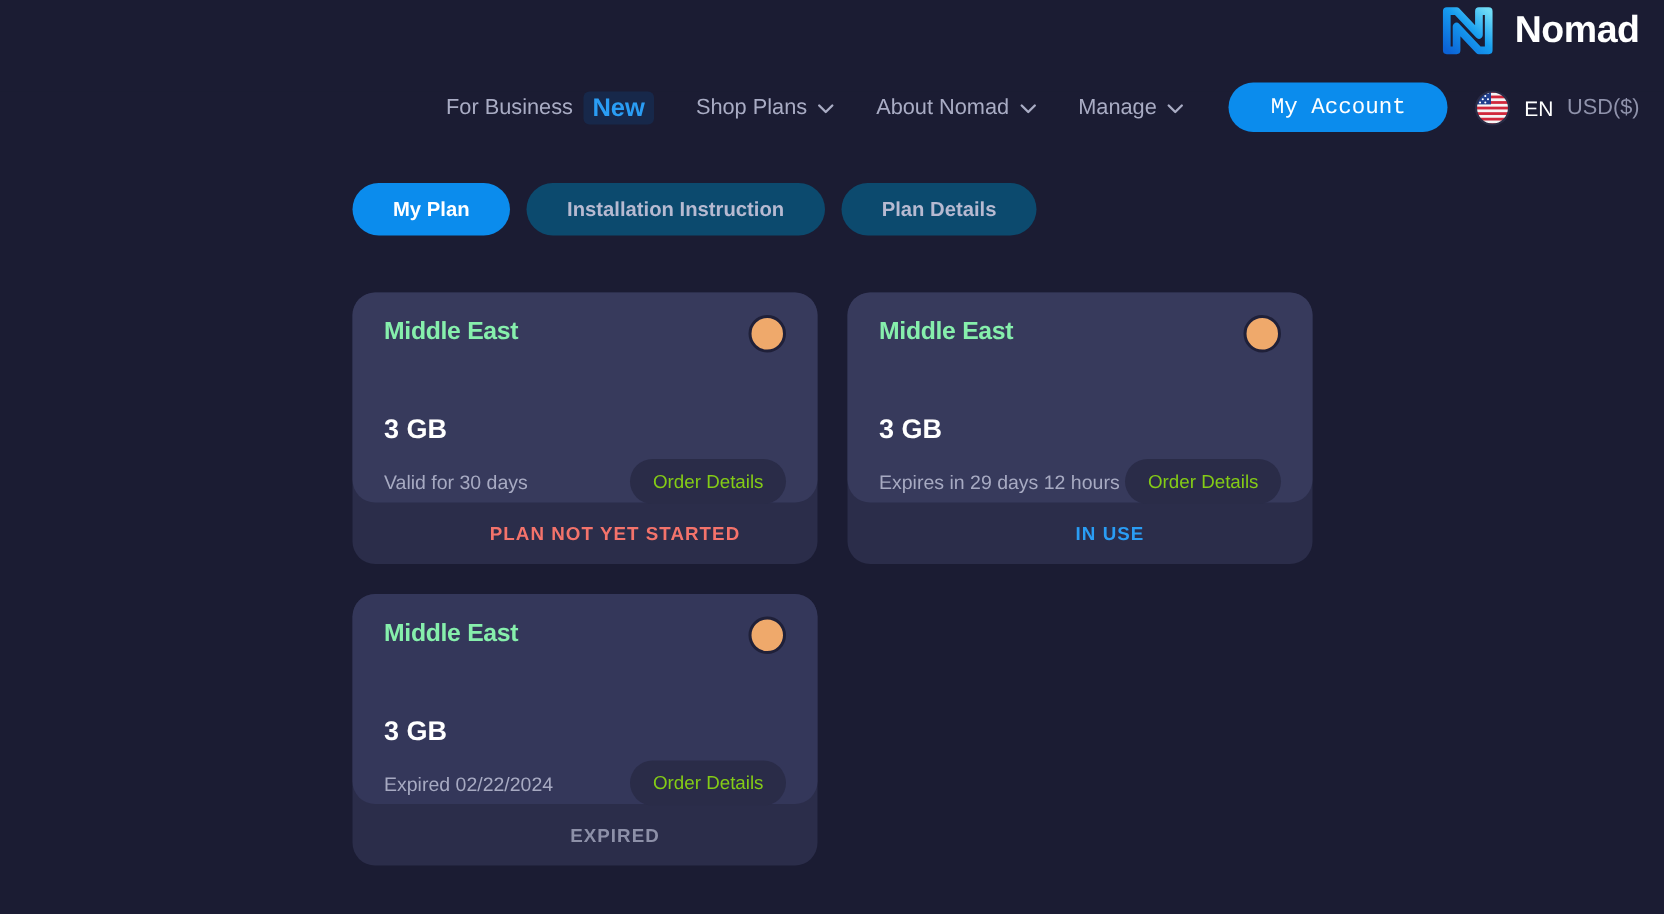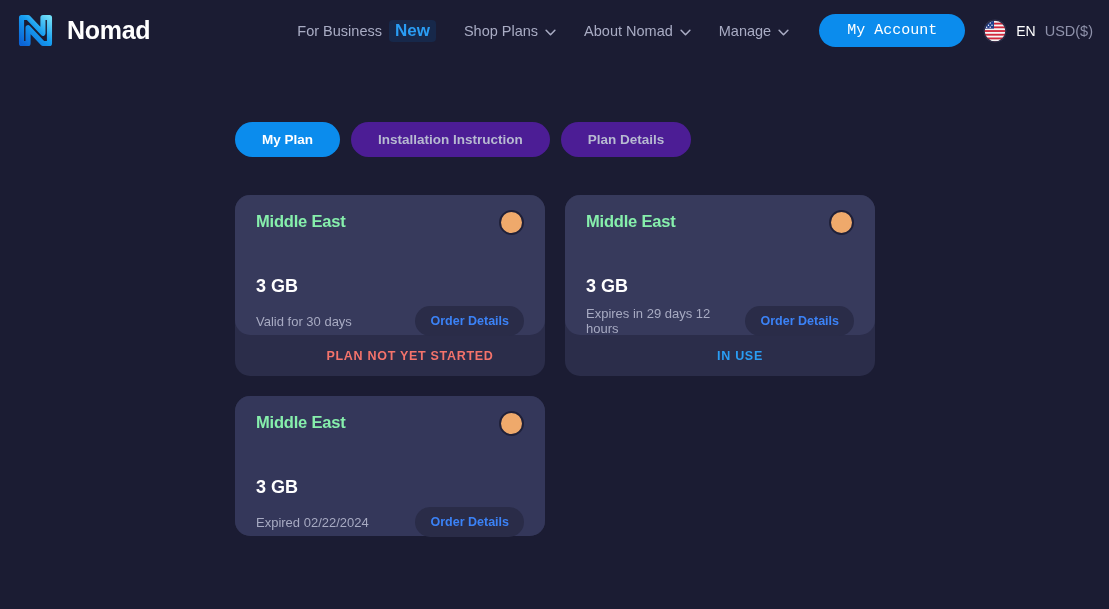--- a/index.html
+++ b/index.html
@@ -7,23 +7,24 @@
     width: 1109px; height: 609px;
     background: #1b1c33;
     font-family: "Liberation Sans", sans-serif;
     overflow: hidden;
   }
 
   
   .navbar {
     height: 61px;
     display: flex;
-    align-items: center;
+    align-items: flex-end;
     padding: 0 16px 0 15px;
     background: #1b1c33;
+    flex-direction: column;
   }
   .brand { display: flex; align-items: center; gap: 11px; }
   .brand-mark { width: 41px; height: 41px; display: block; }
   .brand-name {
     font-size: 25px;
     font-weight: 700;
     color: #ffffff;
     letter-spacing: -0.3px;
   }
 
@@ -87,21 +88,21 @@
     gap: 11px;
     margin: 61px 0 0 235px;
   }
   .tab {
     height: 35px;
     border-radius: 18px;
     border: none;
     font-family: "Liberation Sans", sans-serif;
     font-size: 13.5px;
     font-weight: 700;
-    background: #4c1d95;
+    background: #0c4a6e;
     color: #b7bad1;
     padding: 0 27px;
     cursor: pointer;
     white-space: nowrap;
   }
   .tab.active { background: #0b8ced; color: #ffffff; }
 
   
   .cards {
     margin: 38px 0 0 235px;
@@ -154,27 +155,27 @@
     align-items: center;
     justify-content: space-between;
     margin-top: 9px;
   }
   .plan-validity {
     font-size: 13px;
     color: #a7aac2;
   }
   .order-btn {
     background: #2a2c48;
-    color: #3b82f6;
+    color: #84cc16;
     border: none;
     border-radius: 16px;
     height: 30px;
     padding: 4px 15px;
     font-size: 12.5px;
-    font-weight: 700;
+    font-weight: 400;
     font-family: "Liberation Sans", sans-serif;
     cursor: pointer;
     white-space: nowrap;
   }
   .plan-status {
     height: 41px;
     display: flex;
     align-items: center;
     justify-content: center;
     font-size: 12.5px;
@@ -328,15 +329,16 @@
       <div class="plan-head">
         <span class="plan-region">Middle East</span>
         <span class="plan-flag-dot"></span>
       </div>
       <div class="plan-data">3 GB</div>
       <div class="plan-footrow">
         <span class="plan-validity">Expired 02/22/2024</span>
         <button class="order-btn">Order Details</button>
       </div>
     </div>
+    <div class="plan-status status-expired">EXPIRED</div>
   </div>
 
 </div>
 
 </body></html>

